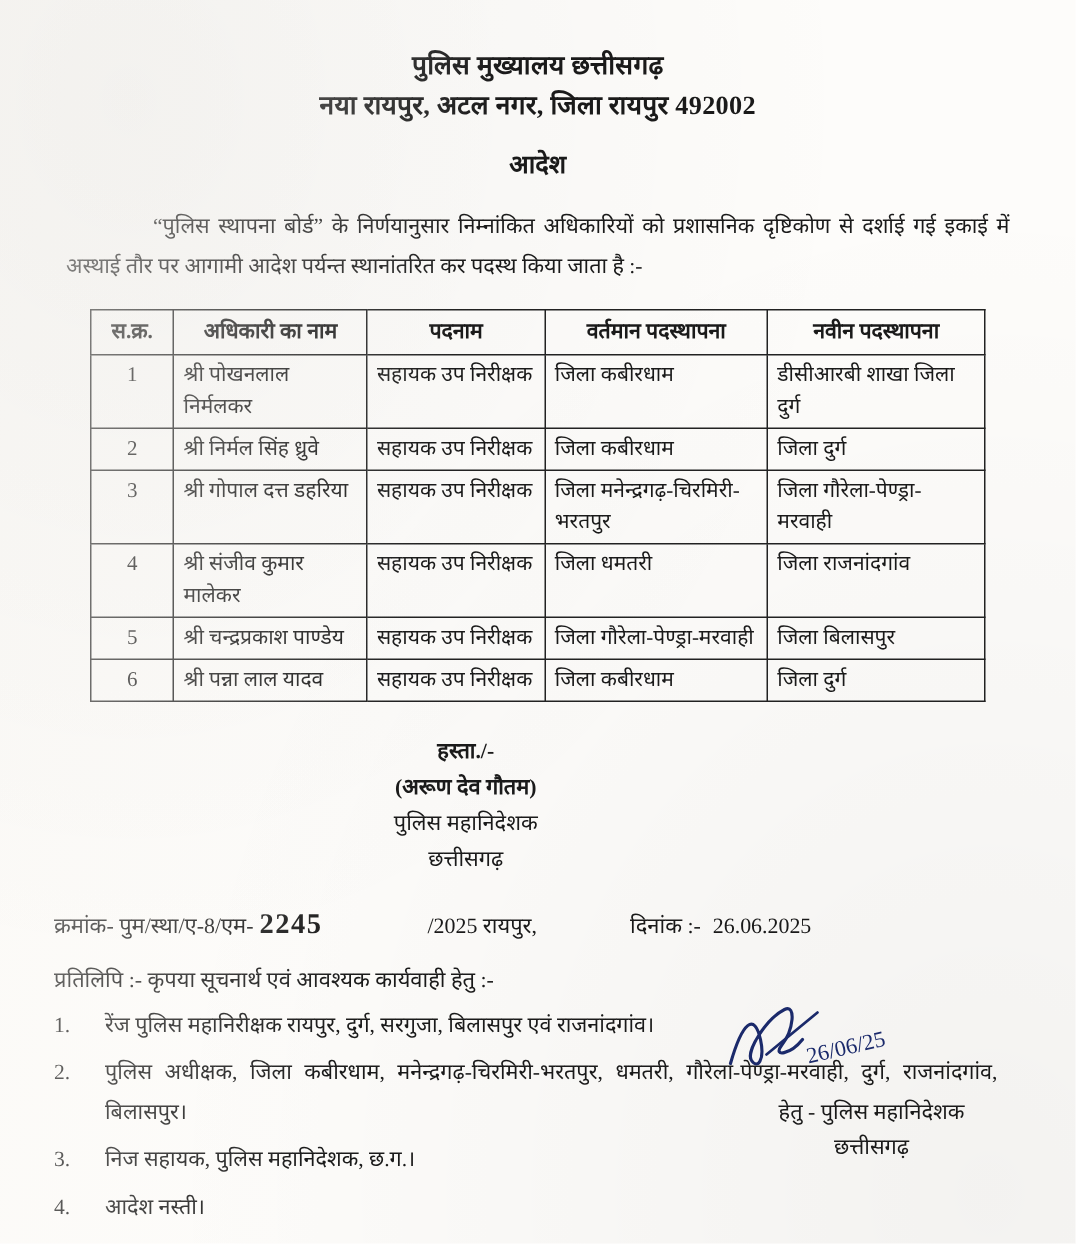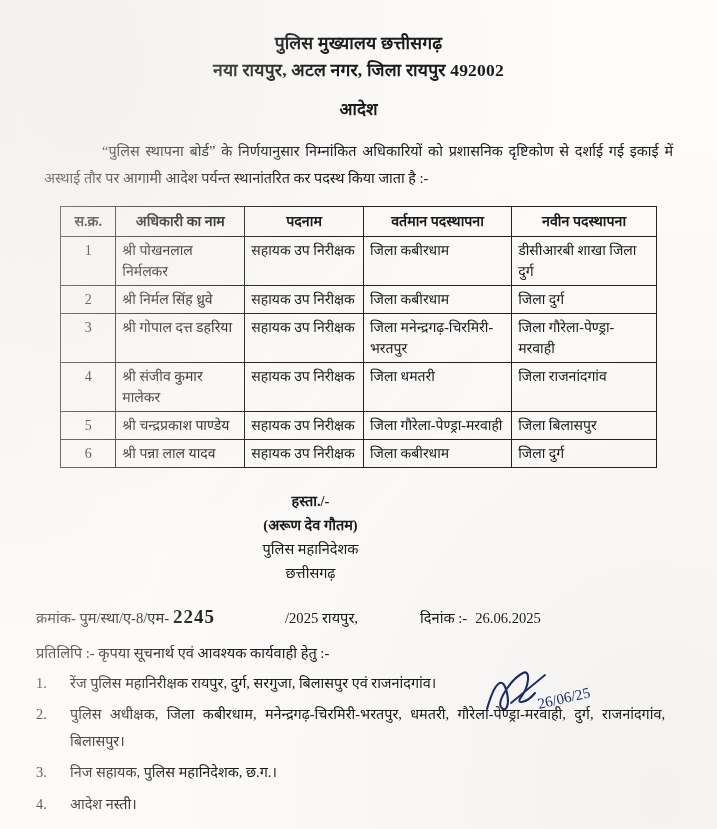--- a/index.html
+++ b/index.html
@@ -252,13 +252,17 @@
     </li>
   </ol>
 
   <svg class="scribble" viewBox="0 0 140 58">
     <path d="M6 46 C14 18, 22 12, 26 30 C29 44, 24 50, 20 44 C16 38, 30 16, 42 10
              C50 6, 48 24, 40 34 C34 42, 46 40, 54 30" fill="none" stroke="#1b2a6b" stroke-width="2.1" stroke-linecap="round"></path>
     <path d="M30 40 L64 12" fill="none" stroke="#1b2a6b" stroke-width="1.8" stroke-linecap="round"></path>
     <text x="58" y="46" font-family="'Liberation Serif', serif" font-size="15" fill="#1b2a6b" transform="rotate(-13 58 46)">26/06/25</text>
   </svg>
 
+  <div class="footer-sign">
+    <div>हेतु - पुलिस महानिदेशक</div>
+    <div>छत्तीसगढ़</div>
+  </div>
 </div>
 
 </body></html>

